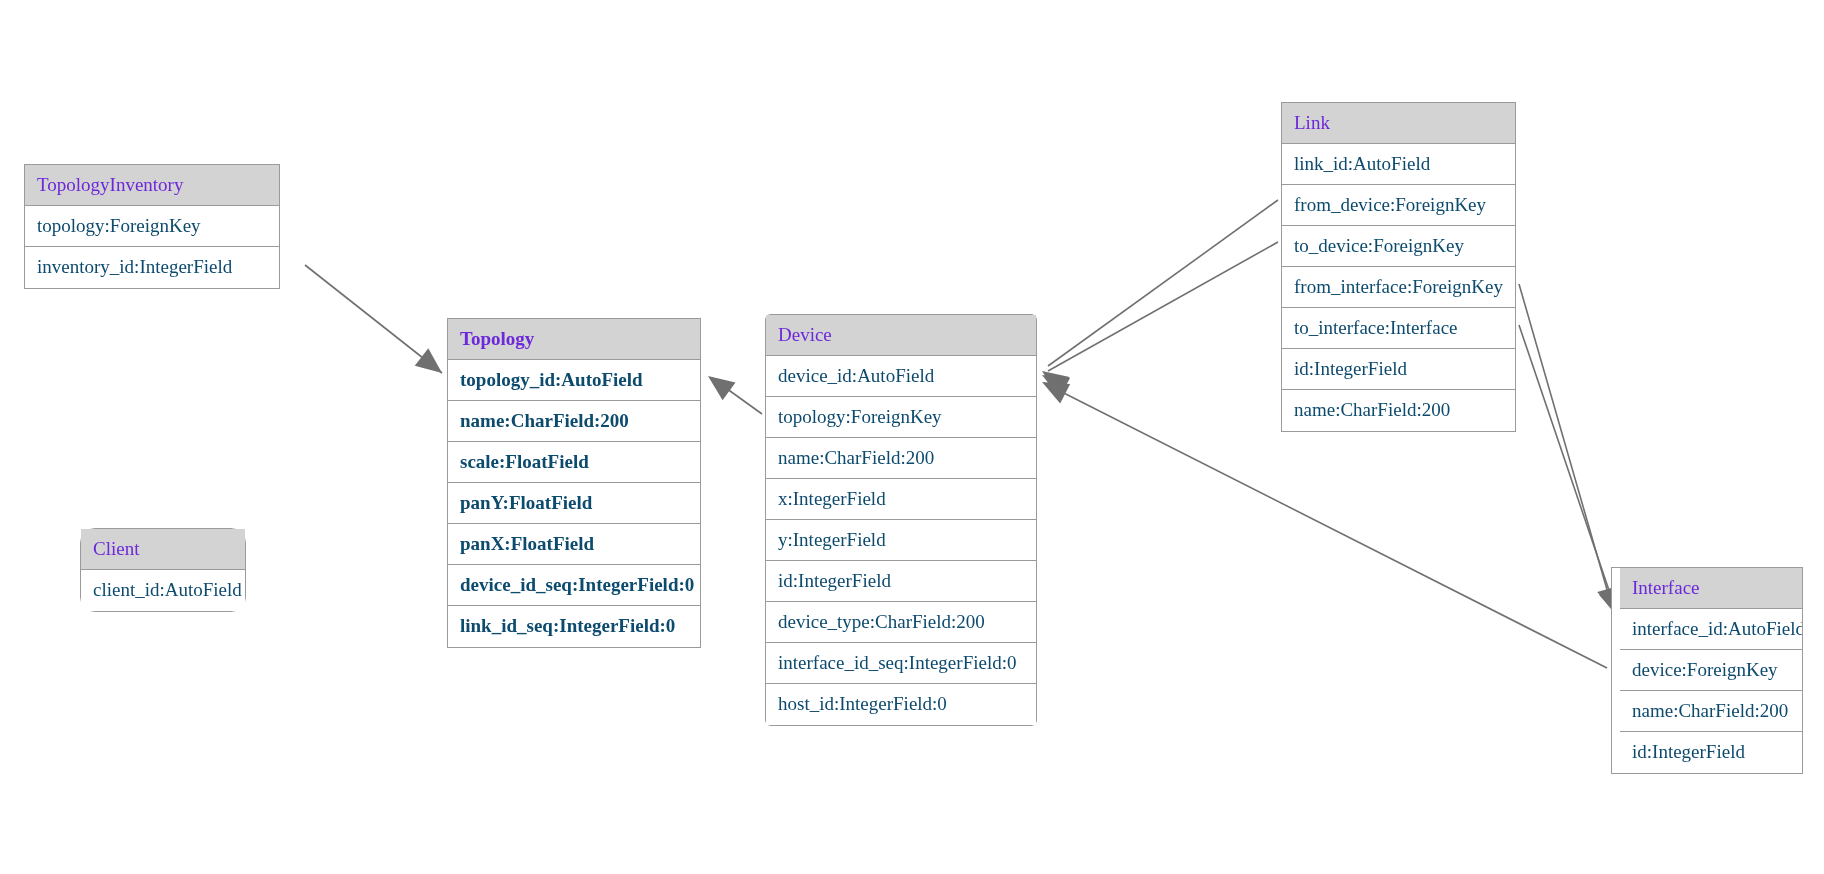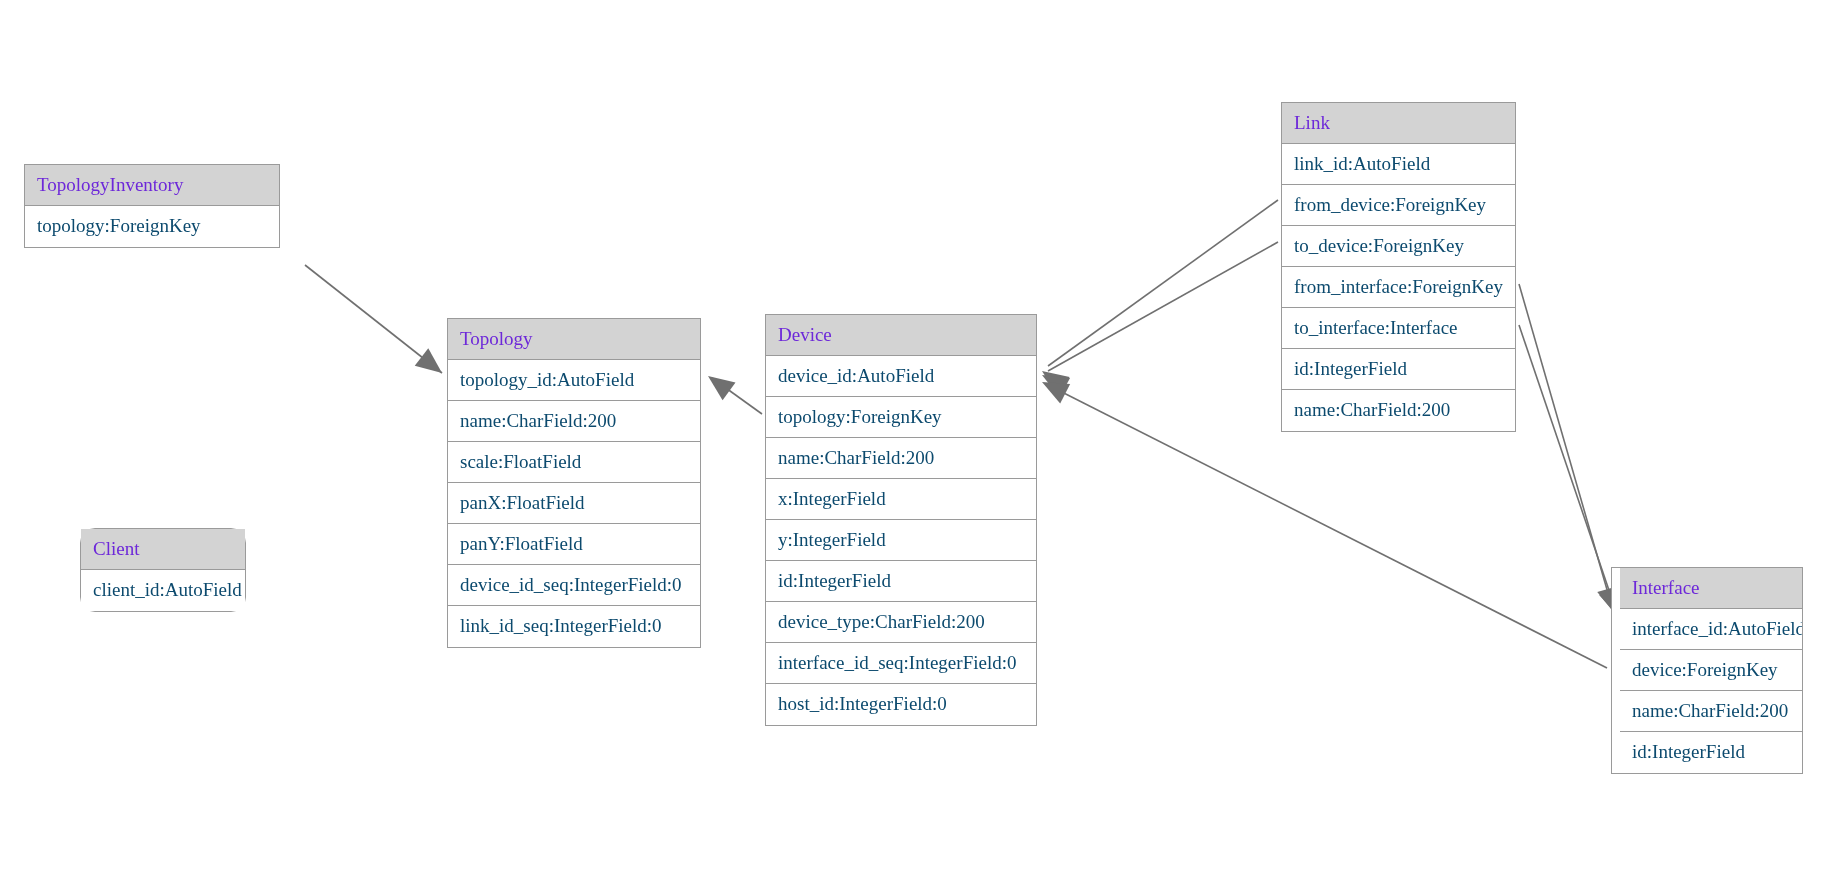--- a/index.html
+++ b/index.html
@@ -95,41 +95,42 @@
         <path d="M 1519 325 L 1615 608" stroke="#707070" stroke-width="1.6" fill="none"></path>
         <path d="M 0 0 L -26 -11 L -26 11 Z" fill="#707070" transform="translate(1618,616) rotate(71)"></path>
       </g>
     </svg>
 
   <div id="entities-layer">
       <div class="entity" style="left: 24px; top: 164px; width: 256px;">
         <div class="entity-title">TopologyInventory</div>
         <div class="entity-attrs">
           <div class="attr">topology:ForeignKey</div>
+          <div class="attr">inventory_id:IntegerField</div>
         </div>
       </div>
       <div class="entity" style="left: 80px; top: 528px; width: 166px; border-radius: 15px;">
         <div class="entity-title">Client</div>
         <div class="entity-attrs">
           <div class="attr">client_id:AutoField</div>
         </div>
       </div>
-      <div class="entity" style="left: 447px; top: 318px; width: 254px;">
+      <div class="entity" style="left: 447px; top: 318px; width: 254px; font-weight: bold;">
         <div class="entity-title">Topology</div>
         <div class="entity-attrs">
           <div class="attr">topology_id:AutoField</div>
           <div class="attr">name:CharField:200</div>
           <div class="attr">scale:FloatField</div>
+          <div class="attr">panY:FloatField</div>
           <div class="attr">panX:FloatField</div>
-          <div class="attr">panY:FloatField</div>
           <div class="attr">device_id_seq:IntegerField:0</div>
           <div class="attr">link_id_seq:IntegerField:0</div>
         </div>
       </div>
-      <div class="entity" style="left: 765px; top: 314px; width: 272px;">
+      <div class="entity" style="left: 765px; top: 314px; width: 272px; border-radius: 6px;">
         <div class="entity-title">Device</div>
         <div class="entity-attrs">
           <div class="attr">device_id:AutoField</div>
           <div class="attr">topology:ForeignKey</div>
           <div class="attr">name:CharField:200</div>
           <div class="attr">x:IntegerField</div>
           <div class="attr">y:IntegerField</div>
           <div class="attr">id:IntegerField</div>
           <div class="attr">device_type:CharField:200</div>
           <div class="attr">interface_id_seq:IntegerField:0</div>

